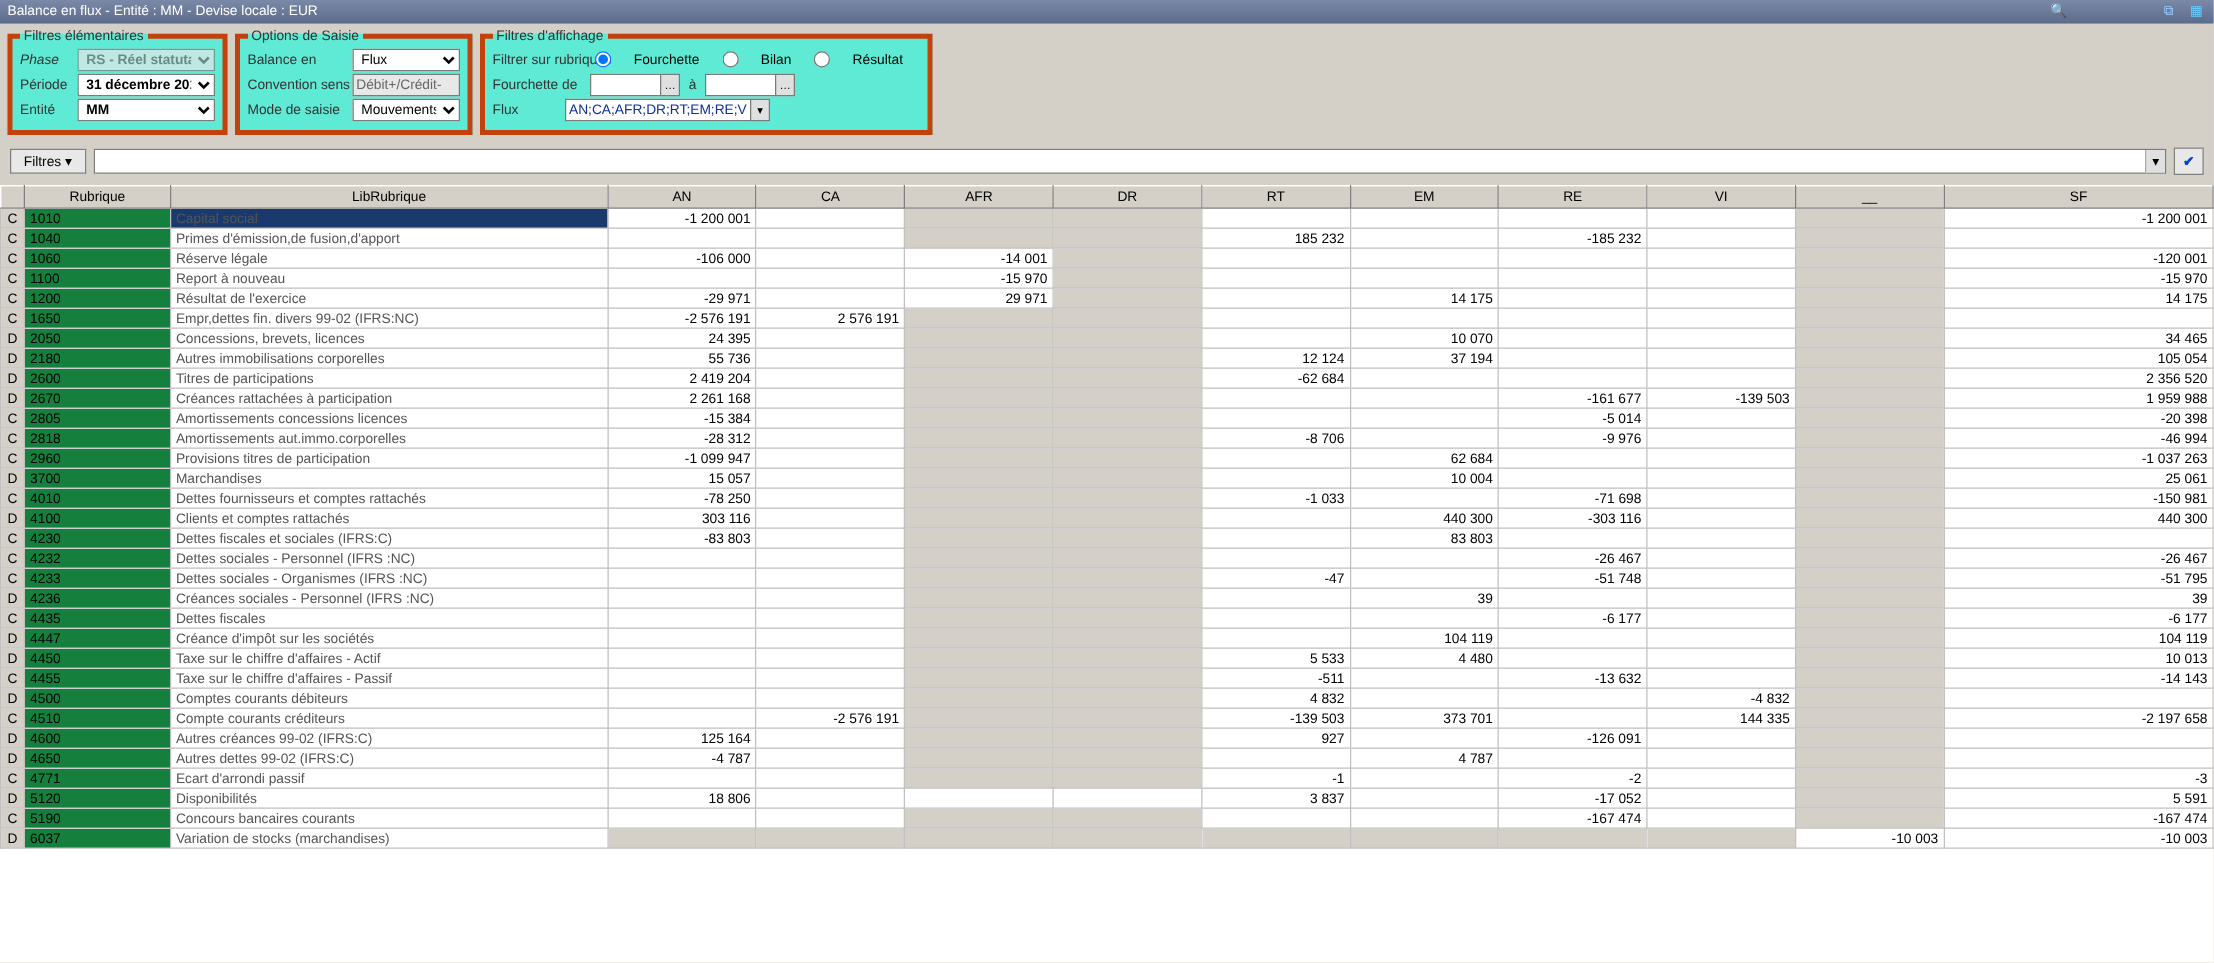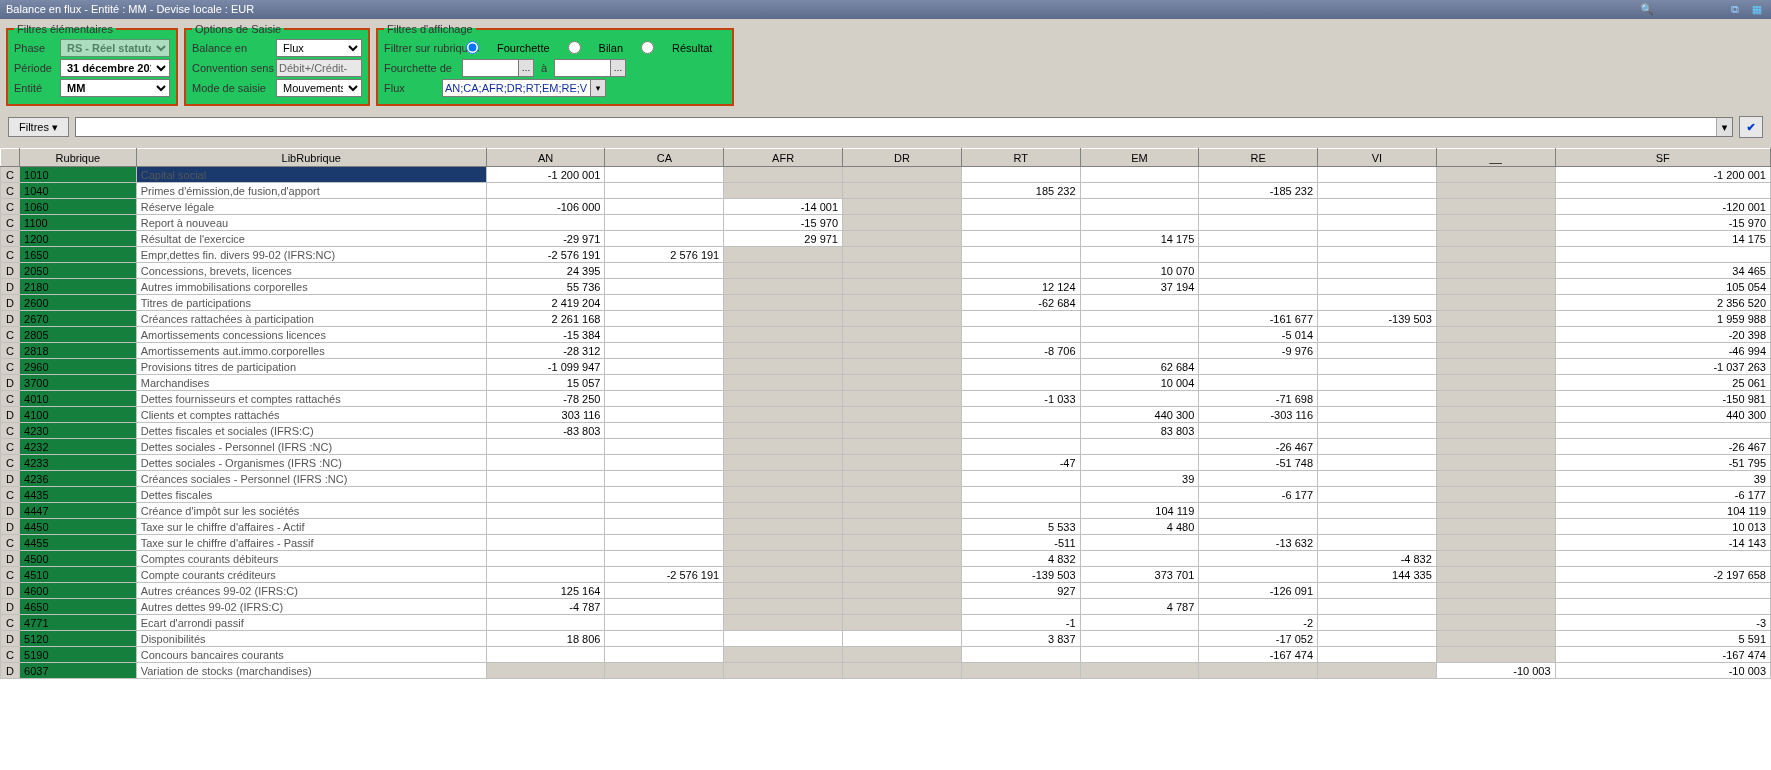--- a/index.html
+++ b/index.html
@@ -37,22 +37,22 @@
   fieldset {
     border: 1px solid #808080;
     border-top: 1px solid #fff;
     border-left: 1px solid #fff;
     padding: 2px 6px 6px 6px;
     margin: 0;
     background: #d4d0c8;
     position: relative;
   }
   fieldset.inset {
-    border: 2px solid #c2410c;
-    background:#22c55e;
+    border: 4px solid #c2410c;
+    background:#5eead4;
   }
   legend {
     font-size: 11px;
     color: #333;
     padding: 0 3px;
   }
   .row { display:flex; align-items:center; gap:4px; margin:1px 0; height:19px;}
   .label { color:#333; white-space:nowrap; }
   select, input[type=text], .combo {
     font-family: inherit; font-size: 11px;
@@ -169,21 +169,21 @@
     <span style="color:#9cf;">⧉</span>
     <span style="color:#6cf;">▦</span>
   </span>
 </div>
 
 <div class="filters-zone">
 
   <fieldset class="inset" style="width:170px;">
     <legend>Filtres élémentaires</legend>
     <div class="row">
-      <span class="label" style="width:42px;">Phase</span>
+      <span class="label" style="width:42px;font-style:italic;">Phase</span>
       <select disabled="" style="width:110px;font-weight:bold;">
         <option>RS - Réel statutaire</option>
       </select>
     </div>
     <div class="row">
       <span class="label" style="width:42px;">Période</span>
       <select style="width:110px;font-weight:bold;">
         <option>31 décembre 2015</option>
       </select>
     </div>

